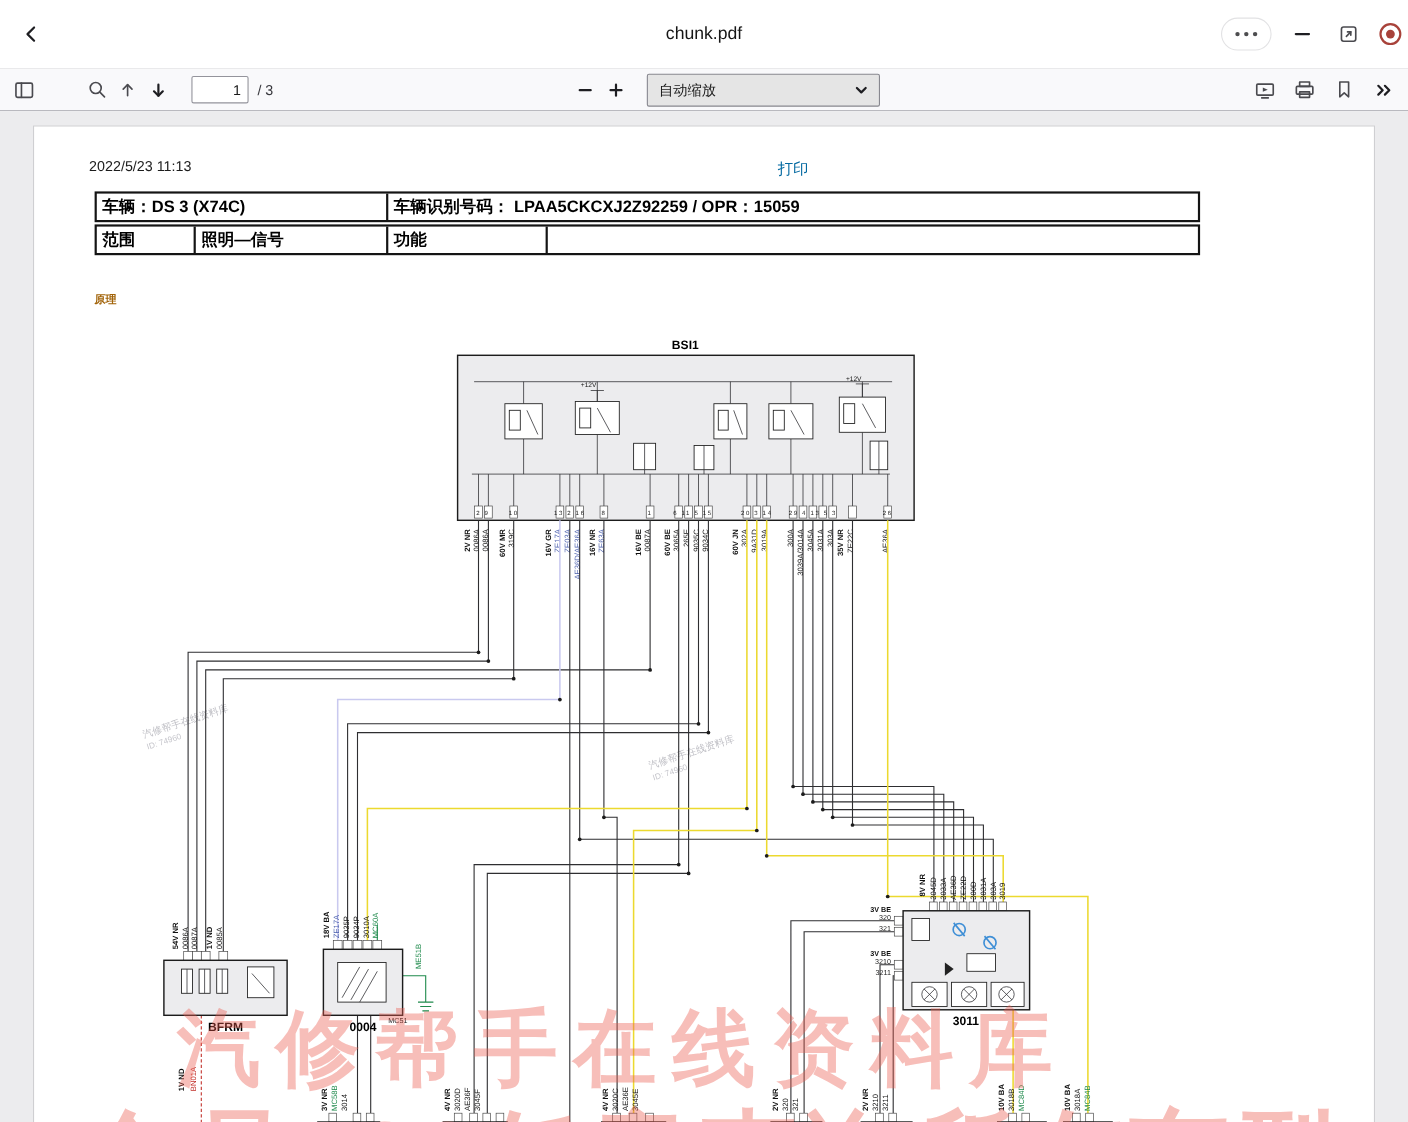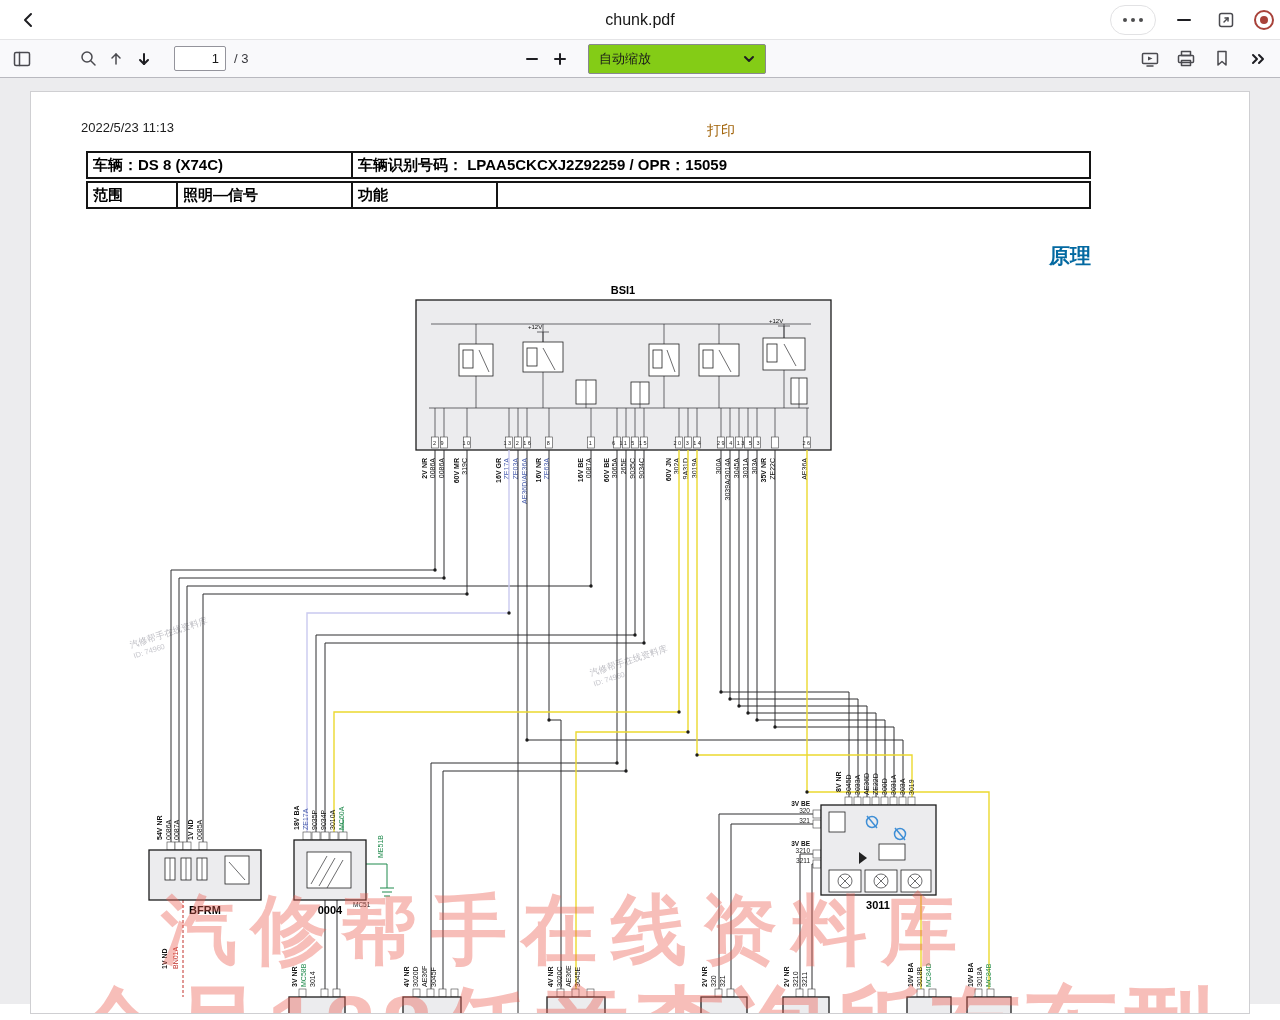--- a/index.html
+++ b/index.html
@@ -1,20 +1,20 @@
 <!DOCTYPE html>
 <html><head>
 <meta charset="utf-8">
 <style>
   * { margin:0; padding:0; box-sizing:border-box; }
   html,body { width:1280px; height:1020px; overflow:hidden; background:#fff;
     font-family:"Liberation Sans",sans-serif; }
 
   
-  .titlebar { position:relative; height:40px; background:#fff;
+  .titlebar { position:relative; height:63px; background:#fff;
     border-bottom:1px solid #e4e4e6; display:flex; align-items:center; }
   .back-btn { margin-left:14px; width:30px; height:30px; display:flex;
     align-items:center; justify-content:center; cursor:pointer; z-index:2; }
   .win-title { position:absolute; left:0; right:0; text-align:center;
     font-size:16px; color:#161616; }
   .win-controls { margin-left:auto; display:flex; align-items:center;
     gap:14px; padding-right:6px; z-index:2; }
   .pill { width:46px; height:30px; border:1px solid #e2e2e4; border-radius:16px;
     display:flex; align-items:center; justify-content:center; gap:4px; }
   .pill i { width:4px; height:4px; border-radius:50%; background:#4d4d4f; }
@@ -30,39 +30,39 @@
     padding:0 8px; }
   .tb-btn { width:28px; height:28px; display:flex; align-items:center;
     justify-content:center; border-radius:2px; }
   .tb-btn svg { display:block; }
   .gap-lg { margin-right:38px; }
   .page-input { width:52px; height:25px; margin-left:16px; border:1px solid #94949c;
     border-radius:2px; background:#fff; text-align:right; padding-right:6px;
     font-size:13px; color:#1a1a1a; font-family:"Liberation Sans",sans-serif; }
   .page-count { margin-left:8px; font-size:13px; color:#38383d; }
   .zoom-group { position:absolute; left:518px; display:flex; align-items:center; }
-  .zoom-select { width:178px; height:30px; margin-left:14px; background:#84cc16;
+  .zoom-select { width:212px; height:30px; margin-left:14px; background:#e5e5e5;
     border:1px solid #88888f; border-radius:2px; display:flex; align-items:center;
     justify-content:space-between; padding:0 10px; font-size:13px; color:#1a1a1a; }
   .right-tools { position:absolute; right:8px; display:flex; align-items:center; gap:8px; }
 
   
   .content { position:relative; height:926px; background:#ececee; }
   .page { position:absolute; left:30px; top:13px; width:1220px; height:923px;
     background:#fff; border:1px solid #cfcfd2; overflow:hidden; }
   .hdr-date { position:absolute; left:50px; top:28px; font-size:13px; color:#1c1c1c; }
-  .hdr-print { position:absolute; left:676px; top:30px; font-size:14px; color:#a16207;font-family:Liberation Serif, serif; }
+  .hdr-print { position:absolute; left:676px; top:30px; font-size:14px; color:#0369a1;font-family:Liberation Serif, serif; }
 
   .info-table { position:absolute; left:55px; top:59px; width:1005px;
     font-size:15px; font-weight:700; color:#000; }
   .irow { display:flex; border:2px solid #141414; margin-bottom:2px; height:28px; }
   .icell { padding:3px 0 0 5px; height:100%; }
   .br { border-right:2px solid #141414; }
   .principle { position:absolute; left:55px; top:150px; width:1005px;
-    text-align:right; font-size:21px; font-weight:700; color:#0369a1; }
+    text-align:left; font-size:10px; font-weight:700; color:#a16207; }
 
   .diagram { position:absolute; left:0; top:0; pointer-events:none; }
 
   
   .vg  { font:700 7px "Liberation Sans",sans-serif; fill:#101010; }
   .vc  { font:400 7px "Liberation Sans",sans-serif; fill:#101010; }
   .vb  { fill:#4a5fae; }
   .vgrn{ fill:#1f8a4c; }
   .vrd { fill:#c2312b; }
   .tend{ text-anchor:end; }
@@ -209,21 +209,21 @@
 </div>
 
 <div class="content">
   <div class="page">
 
     <div class="hdr-date">2022/5/23 11:13</div>
     <div class="hdr-print">打印</div>
 
     <div class="info-table">
       <div class="irow">
-        <div class="icell br" style="width:265px">车辆：DS 8 (X74C)</div>
+        <div class="icell br" style="width:265px">车辆：DS 3 (X74C)</div>
         <div class="icell" style="flex:1">
           <span>车辆识别号码：</span>
           <span>LPAA5CKCXJ2Z92259 / OPR：15059</span>
         </div>
       </div>
       <div class="irow">
         <div class="icell br" style="width:90px">范围</div>
         <div class="icell br" style="width:175px">照明—信号</div>
         <div class="icell br" style="width:145px">功能</div>
       </div>

